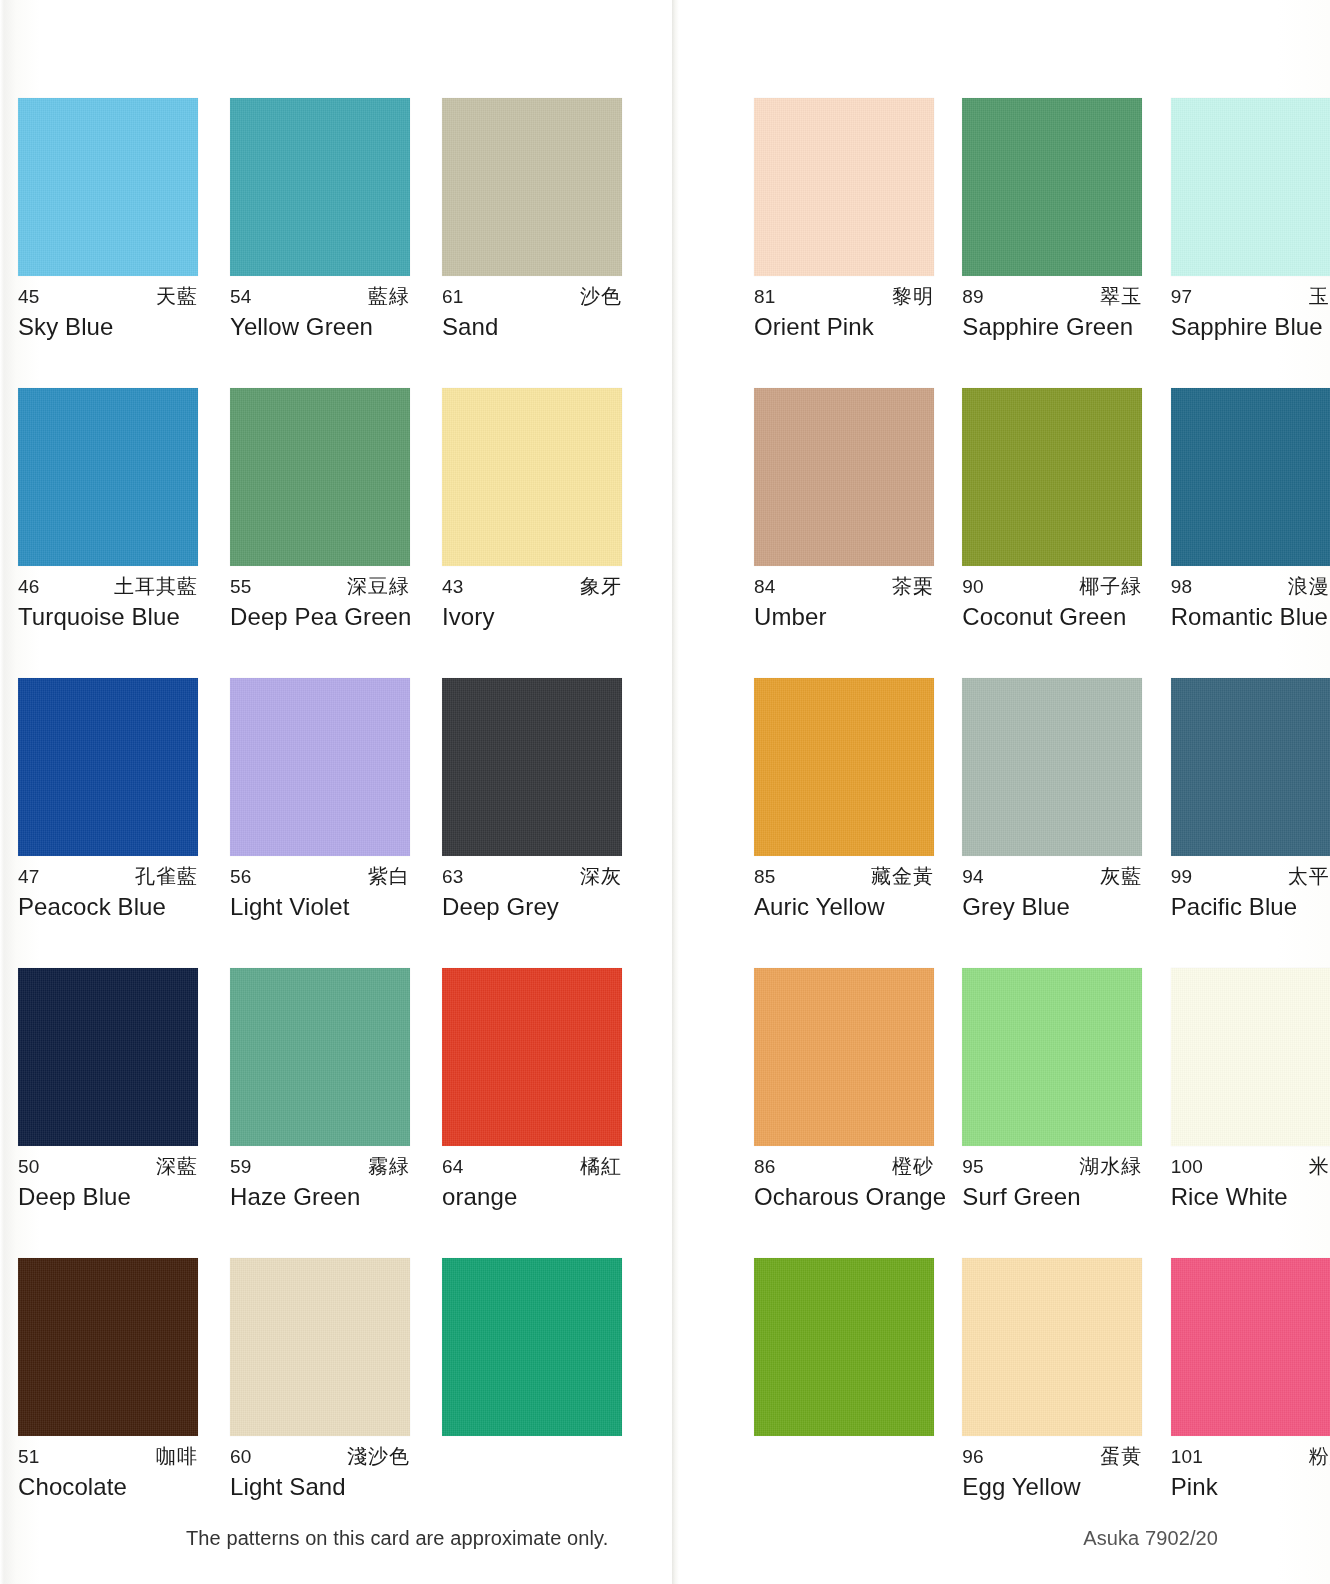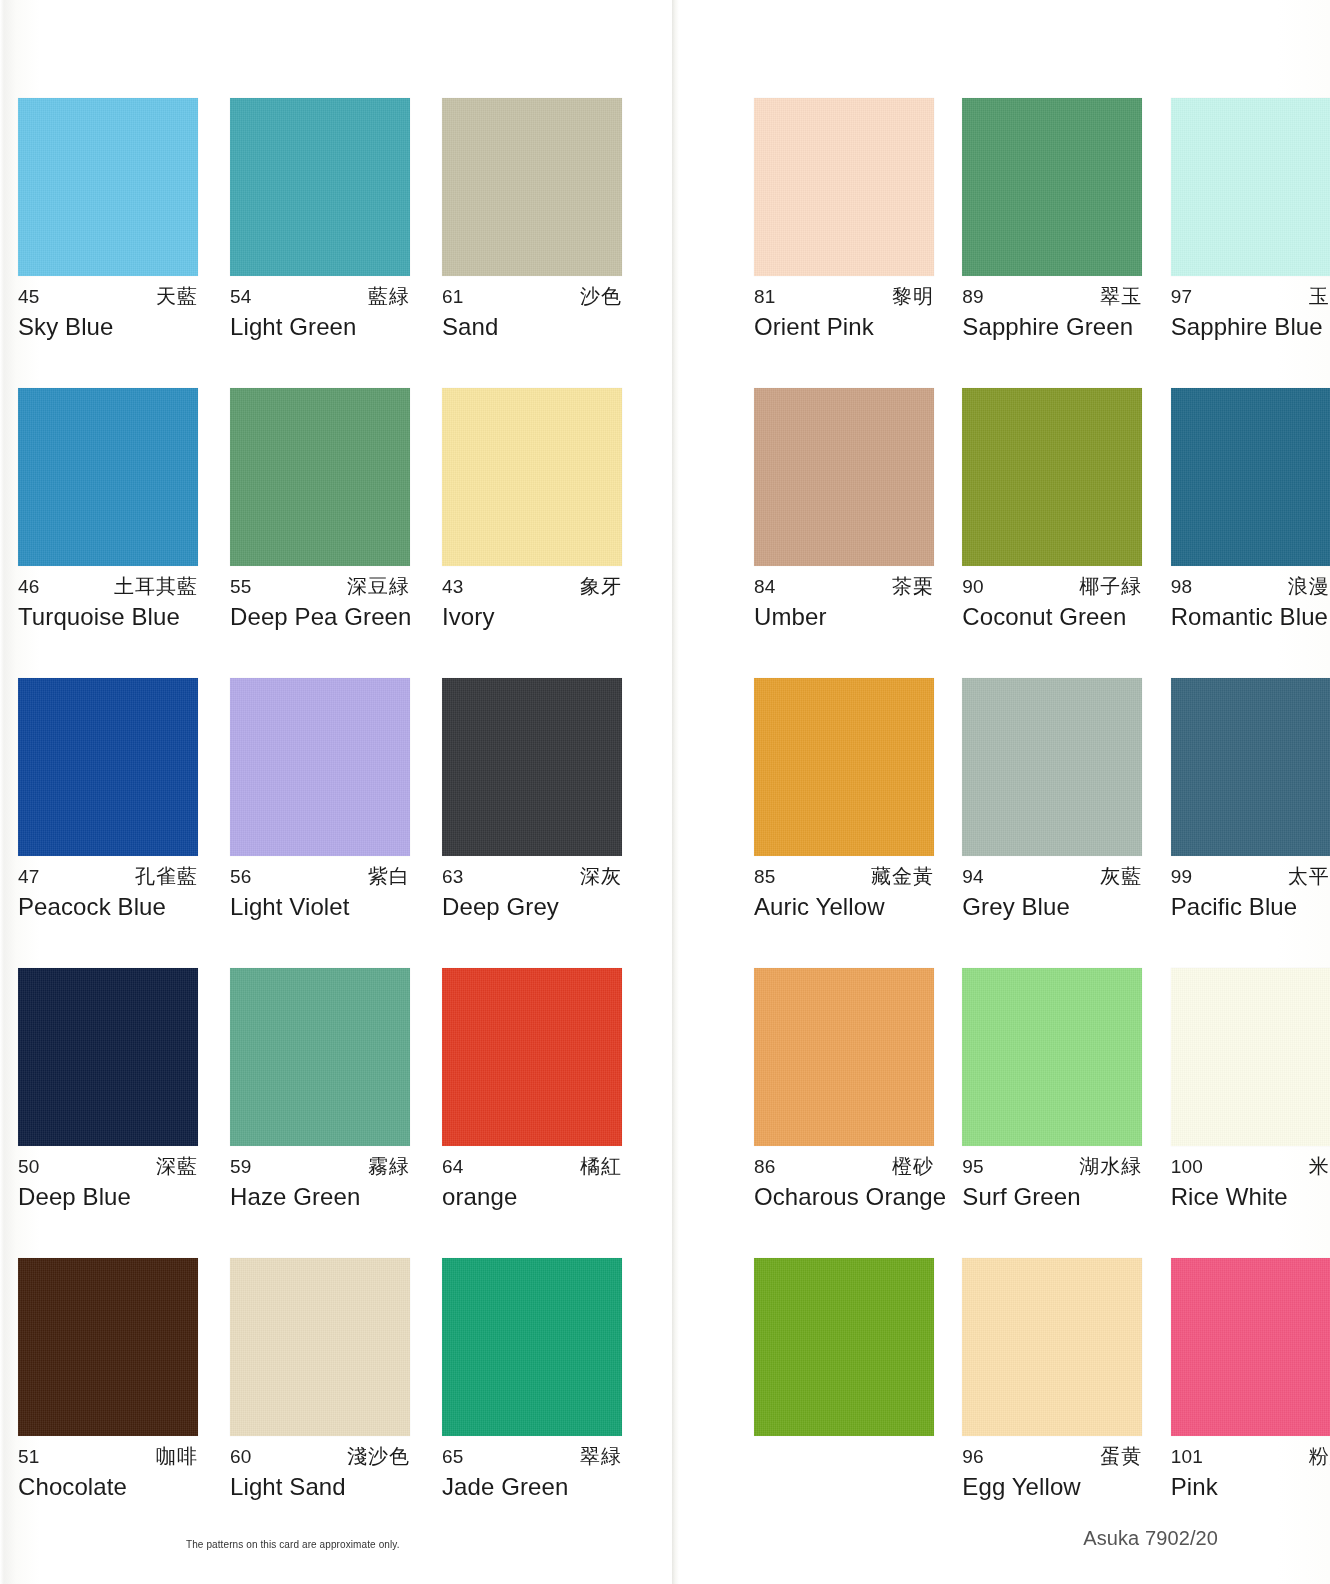--- a/index.html
+++ b/index.html
@@ -119,21 +119,21 @@
     letter-spacing: .1px;
   }
 
   
   .cell-inner { width: 180px; }
 
   
   .footer {
     position: absolute;
     bottom: 34px;
-    font-size: 10px;
+    font-size: 20px;
     color: #333;
     letter-spacing: .1px;
   }
   .footer.left-note { left: 186px; }
   .footer.right-note {
     right: 40px;
     color: #555;
     font-size: 20px;
   }
 </style>
@@ -159,21 +159,21 @@
             </div>
           </div>
           <div class="swatch-cell">
             <div class="cell-inner">
               <div class="chip" title="Bluish Green" style="background: rgb(68, 168, 178);"></div>
               <div class="labels">
                 <div class="label-top">
                   <span class="code">54</span>
                   <span class="name-cn">藍緑</span>
                 </div>
-                <span class="name-en">Light Green</span>
+                <span class="name-en">Yellow Green</span>
               </div>
             </div>
           </div>
           <div class="swatch-cell">
             <div class="cell-inner">
               <div class="chip" title="Sand" style="background: rgb(197, 193, 167);"></div>
               <div class="labels">
                 <div class="label-top">
                   <span class="code">61</span>
                   <span class="name-cn">沙色</span>
@@ -310,27 +310,20 @@
                   <span class="code">60</span>
                   <span class="name-cn">淺沙色</span>
                 </div>
                 <span class="name-en">Light Sand</span>
               </div>
             </div>
           </div>
           <div class="swatch-cell">
             <div class="cell-inner">
               <div class="chip" title="Jade Green" style="background: rgb(22, 162, 115);"></div>
-              <div class="labels">
-                <div class="label-top">
-                  <span class="code">65</span>
-                  <span class="name-cn">翠緑</span>
-                </div>
-                <span class="name-en">Jade Green</span>
-              </div>
             </div>
           </div>
         </div>
       <div class="footer left-note">The patterns on this card are approximate only.</div>
     </div>
 
     <div class="page right">
       <div class="grid" id="grid-right">
           <div class="swatch-cell">
             <div class="cell-inner">

